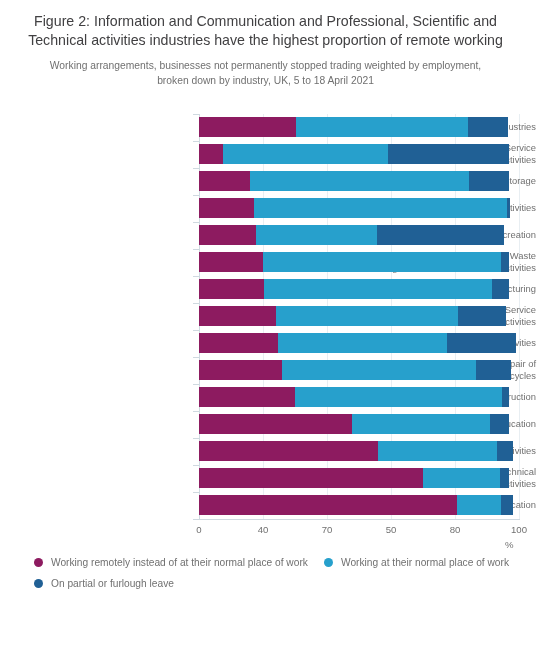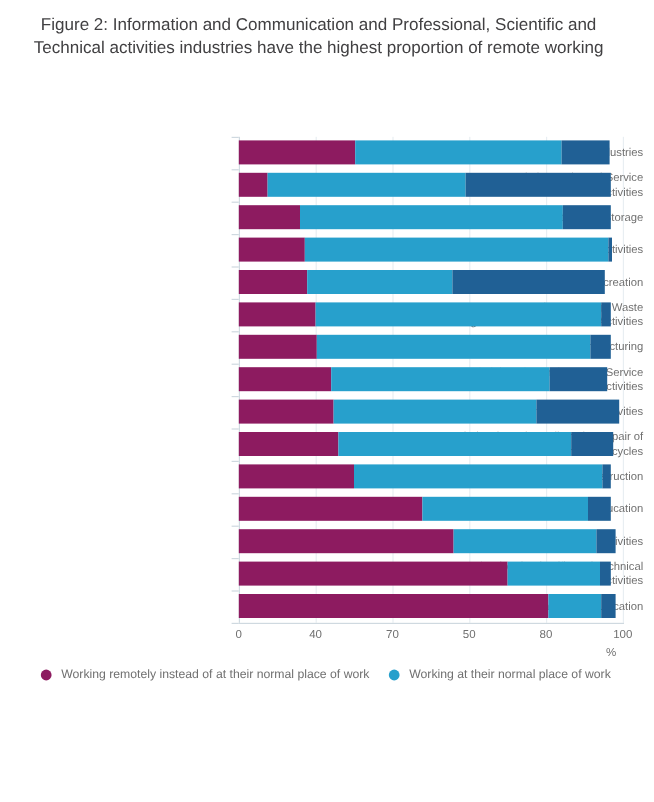--- a/index.html
+++ b/index.html
@@ -160,20 +160,21 @@
     color: #414042;
   }
 </style>
 </head>
 <body>
 
 <div id="figure">
 
   <div class="header">
     <h1 class="fig-title">Figure 2: Information and Communication and Professional, Scientific and Technical activities industries have the highest proportion of remote working</h1>
+    <p class="fig-subtitle">Working arrangements, businesses not permanently stopped trading weighted by employment, broken down by industry, UK, 5 to 18 April 2021</p>
   </div>
 
   <div class="chart-area">
     <div id="gridlines">
         <div class="gridline" style="left: 263px; top: 6px; height: 405px;"></div>
         <div class="gridline" style="left: 327px; top: 6px; height: 405px;"></div>
         <div class="gridline" style="left: 391px; top: 6px; height: 405px;"></div>
         <div class="gridline" style="left: 455px; top: 6px; height: 405px;"></div>
         <div class="gridline" style="left: 519px; top: 6px; height: 405px;"></div>
       </div>
@@ -306,15 +307,21 @@
     <div class="legend-row">
       <div class="legend-item" style="left:0px;top:1px;">
         <span class="legend-dot" style="background: rgb(141, 27, 96);"></span>
         <span class="legend-text">Working remotely instead of at their normal place of work</span>
       </div>
       <div class="legend-item" style="left:290px;top:1px;">
         <span class="legend-dot" style="background: rgb(39, 160, 204);"></span>
         <span class="legend-text">Working at their normal place of work</span>
       </div>
     </div>
+    <div class="legend-row">
+      <div class="legend-item" style="left:0px;top:1px;">
+        <span class="legend-dot" style="background: rgb(32, 96, 149);"></span>
+        <span class="legend-text">On partial or furlough leave</span>
+      </div>
+    </div>
   </div>
 
 </div>
 
 </body></html>

